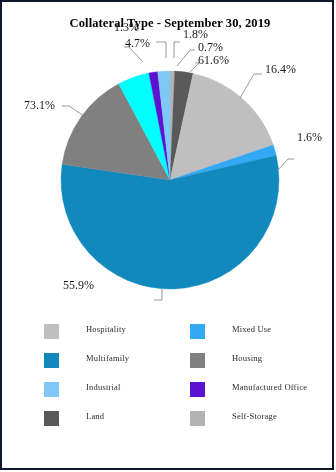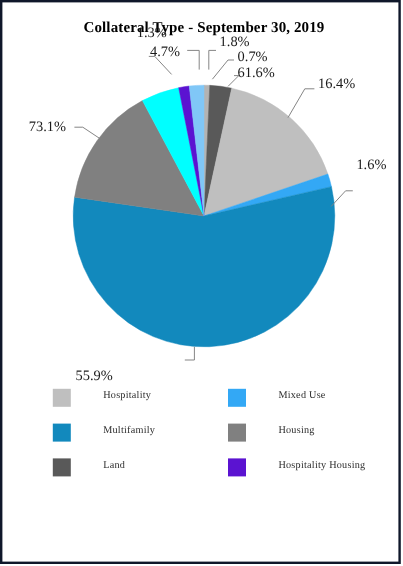--- a/index.html
+++ b/index.html
@@ -120,47 +120,55 @@
     </svg>
 
     <div class="pct-label" style="left:107px; top:34px;margin-left:16px;">4.7%</div>
     <div class="pct-label" style="left:112px; top:18px;">1.3%</div>
     <div class="pct-label" style="left:181px; top:25px;">1.8%</div>
     <div class="pct-label" style="left:196px; top:38px;">0.7%</div>
     <div class="pct-label" style="left:196px; top:51px;">61.6%</div>
     <div class="pct-label" style="left:263px; top:60px;">16.4%</div>
     <div class="pct-label" style="left:295px; top:128px;">1.6%</div>
     <div class="pct-label" style="left:22px; top:96px;">73.1%</div>
-    <div class="pct-label" style="left:61px; top:304px;text-align:center;">55.9%</div>
+    <div class="pct-label" style="left:61px; top:276px;text-align:center;">55.9%</div>
   </div>
 
   <div id="legend">
     <div class="legend-col" id="legend-col-left">
         <div class="legend-item">
           <div class="legend-swatch" style="background: rgb(191, 191, 191);"></div>
           <div class="legend-label">Hospitality</div>
         </div>
         <div class="legend-item">
           <div class="legend-swatch" style="background: rgb(18, 137, 189);"></div>
           <div class="legend-label">Multifamily</div>
+        </div>
+        <div class="legend-item">
+          <div class="legend-swatch" style="background: rgb(128, 199, 247);"></div>
+          <div class="legend-label">Industrial</div>
         </div>
         <div class="legend-item">
           <div class="legend-swatch" style="background: rgb(89, 89, 89);"></div>
           <div class="legend-label">Land</div>
         </div>
       </div>
     <div class="legend-col" id="legend-col-right">
         <div class="legend-item">
           <div class="legend-swatch" style="background: rgb(51, 168, 245);"></div>
           <div class="legend-label">Mixed Use</div>
         </div>
         <div class="legend-item">
           <div class="legend-swatch" style="background: rgb(128, 128, 128);"></div>
           <div class="legend-label">Housing</div>
         </div>
         <div class="legend-item">
           <div class="legend-swatch" style="background: rgb(91, 19, 209);"></div>
-          <div class="legend-label">Hospitality Housing</div>
+          <div class="legend-label">Manufactured Office</div>
+        </div>
+        <div class="legend-item">
+          <div class="legend-swatch" style="background: rgb(179, 179, 179);"></div>
+          <div class="legend-label">Self-Storage</div>
         </div>
       </div>
   </div>
 
 </div>
 
 </body></html>

